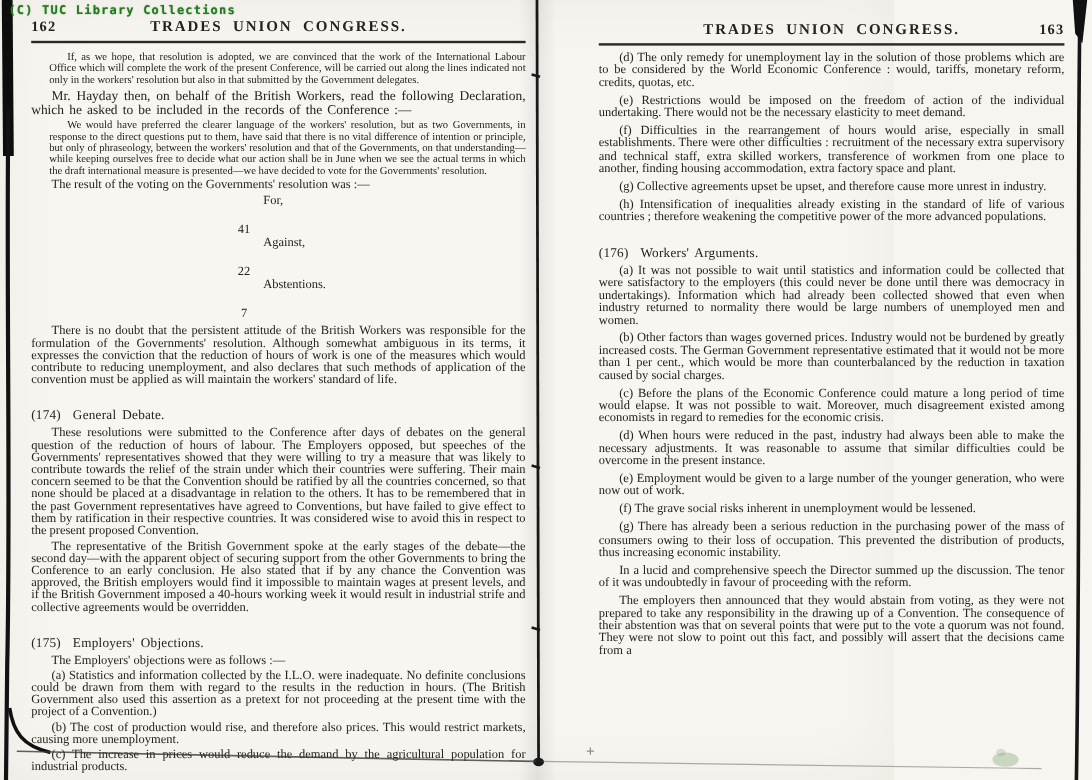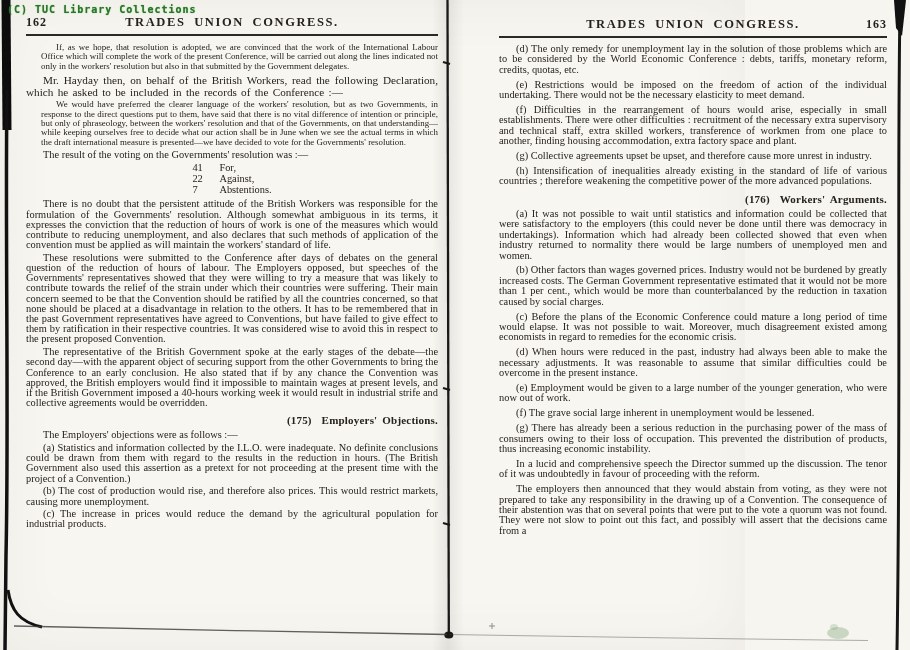--- a/index.html
+++ b/index.html
@@ -31,26 +31,26 @@
     font-size:10.4px;line-height:10.2px;margin:0 0 2.5px 0;
     text-indent:17px;text-align:justify;
   }
   .page-right .p{margin-bottom:4.5px;line-height:10.4px;}
   .p.lead{font-size:11.2px;line-height:12px;word-spacing:1.5px;margin:1px 0 2px 0;}
   .small{
     font-size:8.9px;line-height:9.3px;text-align:justify;
     margin:1px 0 3.5px 15px;text-indent:15px;
   }
   h3.heading{
-    font-size:11px;font-weight:bold;text-align:right;
-    margin:6px 0 4px 0;letter-spacing:.2px;word-spacing:2px;
+    font-size:11px;font-weight:normal;text-align:left;
+    margin:18px 0 4px 0;letter-spacing:.2px;word-spacing:2px;
   }
   .votes{width:max-content;margin:2px auto 3.5px auto;font-size:10.4px;line-height:10.9px;font-weight:bold;font-weight:normal;}
   .vote-row{display:flex;}
-  .vote-n{display:inline-block;min-width:22px;text-align:left;margin-right:5px;}
+  .vote-n{display:inline-block;min-width:22px;text-align:center;margin-right:5px;margin-top:24px;}
   .artifacts{position:absolute;inset:0;pointer-events:none;z-index:4;}
 </style>
 </head>
 <body>
 
 <div class="scan">
 
   <div class="watermark">(C) TUC Library Collections</div>
 
   <div class="page page-left">
@@ -73,50 +73,51 @@
         <div class="vote-row">
           <span class="vote-n">22</span>
           <span class="vote-l">Against,</span>
         </div>
         <div class="vote-row">
           <span class="vote-n">7</span>
           <span class="vote-l">Abstentions.</span>
         </div>
       </div>
       <p class="p">There is no doubt that the persistent attitude of the British Workers was responsible for the formulation of the Governments' resolution. Although somewhat ambiguous in its terms, it expresses the conviction that the reduction of hours of work is one of the measures which would contribute to reducing unemployment, and also declares that such methods of application of the convention must be applied as will maintain the workers' standard of life.</p>
+      <h3 class="heading">(174)&nbsp;&nbsp;General Debate.</h3>
       <p class="p">These resolutions were submitted to the Conference after days of debates on the general question of the reduction of hours of labour. The Employers opposed, but speeches of the Governments' representatives showed that they were willing to try a measure that was likely to contribute towards the relief of the strain under which their countries were suffering. Their main concern seemed to be that the Convention should be ratified by all the countries concerned, so that none should be placed at a disadvantage in relation to the others. It has to be remembered that in the past Government representatives have agreed to Conventions, but have failed to give effect to them by ratification in their respective countries. It was considered wise to avoid this in respect to the present proposed Convention.</p>
       <p class="p">The representative of the British Government spoke at the early stages of the debate—the second day—with the apparent object of securing support from the other Governments to bring the Conference to an early conclusion. He also stated that if by any chance the Convention was approved, the British employers would find it impossible to maintain wages at present levels, and if the British Government imposed a 40-hours working week it would result in industrial strife and collective agreements would be overridden.</p>
       <h3 class="heading">(175)&nbsp;&nbsp;Employers' Objections.</h3>
       <p class="p">The Employers' objections were as follows :—</p>
       <p class="p">(a) Statistics and information collected by the I.L.O. were inadequate. No definite conclusions could be drawn from them with regard to the results in the reduction in hours. (The British Government also used this assertion as a pretext for not proceeding at the present time with the project of a Convention.)</p>
       <p class="p">(b) The cost of production would rise, and therefore also prices. This would restrict markets, causing more unemployment.</p>
       <p class="p">(c) The increase in prices would reduce the demand by the agricultural population for industrial products.</p>
     </div>
   </div>
 
   <div class="page page-right">
     <div class="page-head">
       <span class="pagenum"></span>
       <span class="head-title">TRADES UNION CONGRESS.</span>
       <span class="pagenum right">163</span>
     </div>
     <hr class="head-rule">
     <div class="page-body">
-      <p class="p">(d) The only remedy for unemployment lay in the solution of those problems which are to be considered by the World Economic Conference : debts, tariffs, monetary reform, credits, quotas, etc.</p>
+      <p class="p">(d) The only remedy for unemployment lay in the solution of those problems which are to be considered by the World Economic Conference : would, tariffs, monetary reform, credits, quotas, etc.</p>
       <p class="p">(e) Restrictions would be imposed on the freedom of action of the individual undertaking. There would not be the necessary elasticity to meet demand.</p>
       <p class="p">(f) Difficulties in the rearrangement of hours would arise, especially in small establishments. There were other difficulties : recruitment of the necessary extra supervisory and technical staff, extra skilled workers, transference of workmen from one place to another, finding housing accommodation, extra factory space and plant.</p>
       <p class="p">(g) Collective agreements upset be upset, and therefore cause more unrest in industry.</p>
       <p class="p">(h) Intensification of inequalities already existing in the standard of life of various countries ; therefore weakening the competitive power of the more advanced populations.</p>
       <h3 class="heading">(176)&nbsp;&nbsp;Workers' Arguments.</h3>
       <p class="p">(a) It was not possible to wait until statistics and information could be collected that were satisfactory to the employers (this could never be done until there was democracy in undertakings). Information which had already been collected showed that even when industry returned to normality there would be large numbers of unemployed men and women.</p>
       <p class="p">(b) Other factors than wages governed prices. Industry would not be burdened by greatly increased costs. The German Government representative estimated that it would not be more than 1 per cent., which would be more than counterbalanced by the reduction in taxation caused by social charges.</p>
       <p class="p">(c) Before the plans of the Economic Conference could mature a long period of time would elapse. It was not possible to wait. Moreover, much disagreement existed among economists in regard to remedies for the economic crisis.</p>
       <p class="p">(d) When hours were reduced in the past, industry had always been able to make the necessary adjustments. It was reasonable to assume that similar difficulties could be overcome in the present instance.</p>
       <p class="p">(e) Employment would be given to a large number of the younger generation, who were now out of work.</p>
-      <p class="p">(f) The grave social large inherent in unemployment would be lessened.</p>
+      <p class="p">(f) The grave social risks inherent in unemployment would be lessened.</p>
       <p class="p">(g) There has already been a serious reduction in the purchasing power of the mass of consumers owing to their loss of occupation. This prevented the distribution of products, thus increasing economic instability.</p>
       <p class="p">In a lucid and comprehensive speech the Director summed up the discussion. The tenor of it was undoubtedly in favour of proceeding with the reform.</p>
       <p class="p">The employers then announced that they would abstain from voting, as they were not prepared to take any responsibility in the drawing up of a Convention. The consequence of their abstention was that on several points that were put to the vote a quorum was not found. They were not slow to point out this fact, and possibly will assert that the decisions came from a</p>
     </div>
   </div>
 
   <svg class="artifacts" width="910" height="650" viewBox="0 0 910 650">
     <defs>
       <linearGradient id="seamShade" x1="0" y1="0" x2="1" y2="0">
         <stop offset="0" stop-color="#000" stop-opacity="0"></stop>

